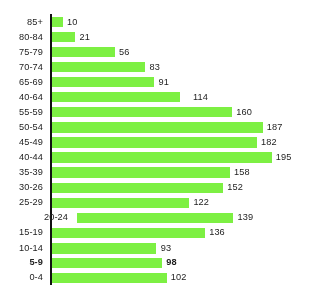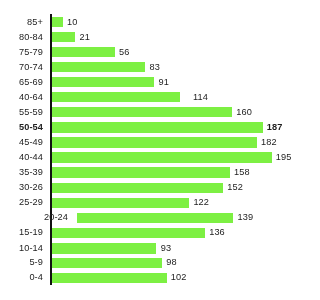--- a/index.html
+++ b/index.html
@@ -131,21 +131,21 @@
           </div>
           <div class="val-label" style="left: 186px; margin-left: 7px;">114</div>
         </div>
         <div class="bar-row" style="top: 104.9px;">
           <div class="cat-label">55-59</div>
           <div class="bar-wrap" style="width: 180.48px;">
             <span class="bar" style="width: 100%; background: rgb(125, 240, 67);"></span>
           </div>
           <div class="val-label" style="left: 236.28px;">160</div>
         </div>
-        <div class="bar-row" style="top: 119.95px; font-weight: bold;">
+        <div class="bar-row" style="top: 119.95px;">
           <div class="cat-label">50-54</div>
           <div class="bar-wrap" style="width: 210.936px;">
             <span class="bar" style="width: 100%; background: rgb(125, 240, 67);"></span>
           </div>
           <div class="val-label" style="left: 266.736px;">187</div>
         </div>
         <div class="bar-row" style="top: 135px;">
           <div class="cat-label">45-49</div>
           <div class="bar-wrap" style="width: 205.296px;">
             <span class="bar" style="width: 100%; background: rgb(125, 240, 67);"></span>
@@ -194,21 +194,21 @@
           </div>
           <div class="val-label" style="left: 209.208px;">136</div>
         </div>
         <div class="bar-row" style="top: 241px;">
           <div class="cat-label">10-14</div>
           <div class="bar-wrap" style="width: 104.904px;">
             <span class="bar" style="width: 100%; background: rgb(125, 240, 67);"></span>
           </div>
           <div class="val-label" style="left: 160.704px;">93</div>
         </div>
-        <div class="bar-row" style="top: 255.4px;">
+        <div class="bar-row" style="top: 255.4px; font-weight: bold;">
           <div class="cat-label">5-9</div>
           <div class="bar-wrap" style="width: 110.544px;">
             <span class="bar" style="width: 100%; background: rgb(125, 240, 67);"></span>
           </div>
           <div class="val-label" style="left: 166.344px;">98</div>
         </div>
         <div class="bar-row" style="top: 270.45px; text-decoration: underline;">
           <div class="cat-label">0-4</div>
           <div class="bar-wrap" style="width: 115.056px;">
             <span class="bar" style="width: 100%; background: rgb(125, 240, 67);"></span>

